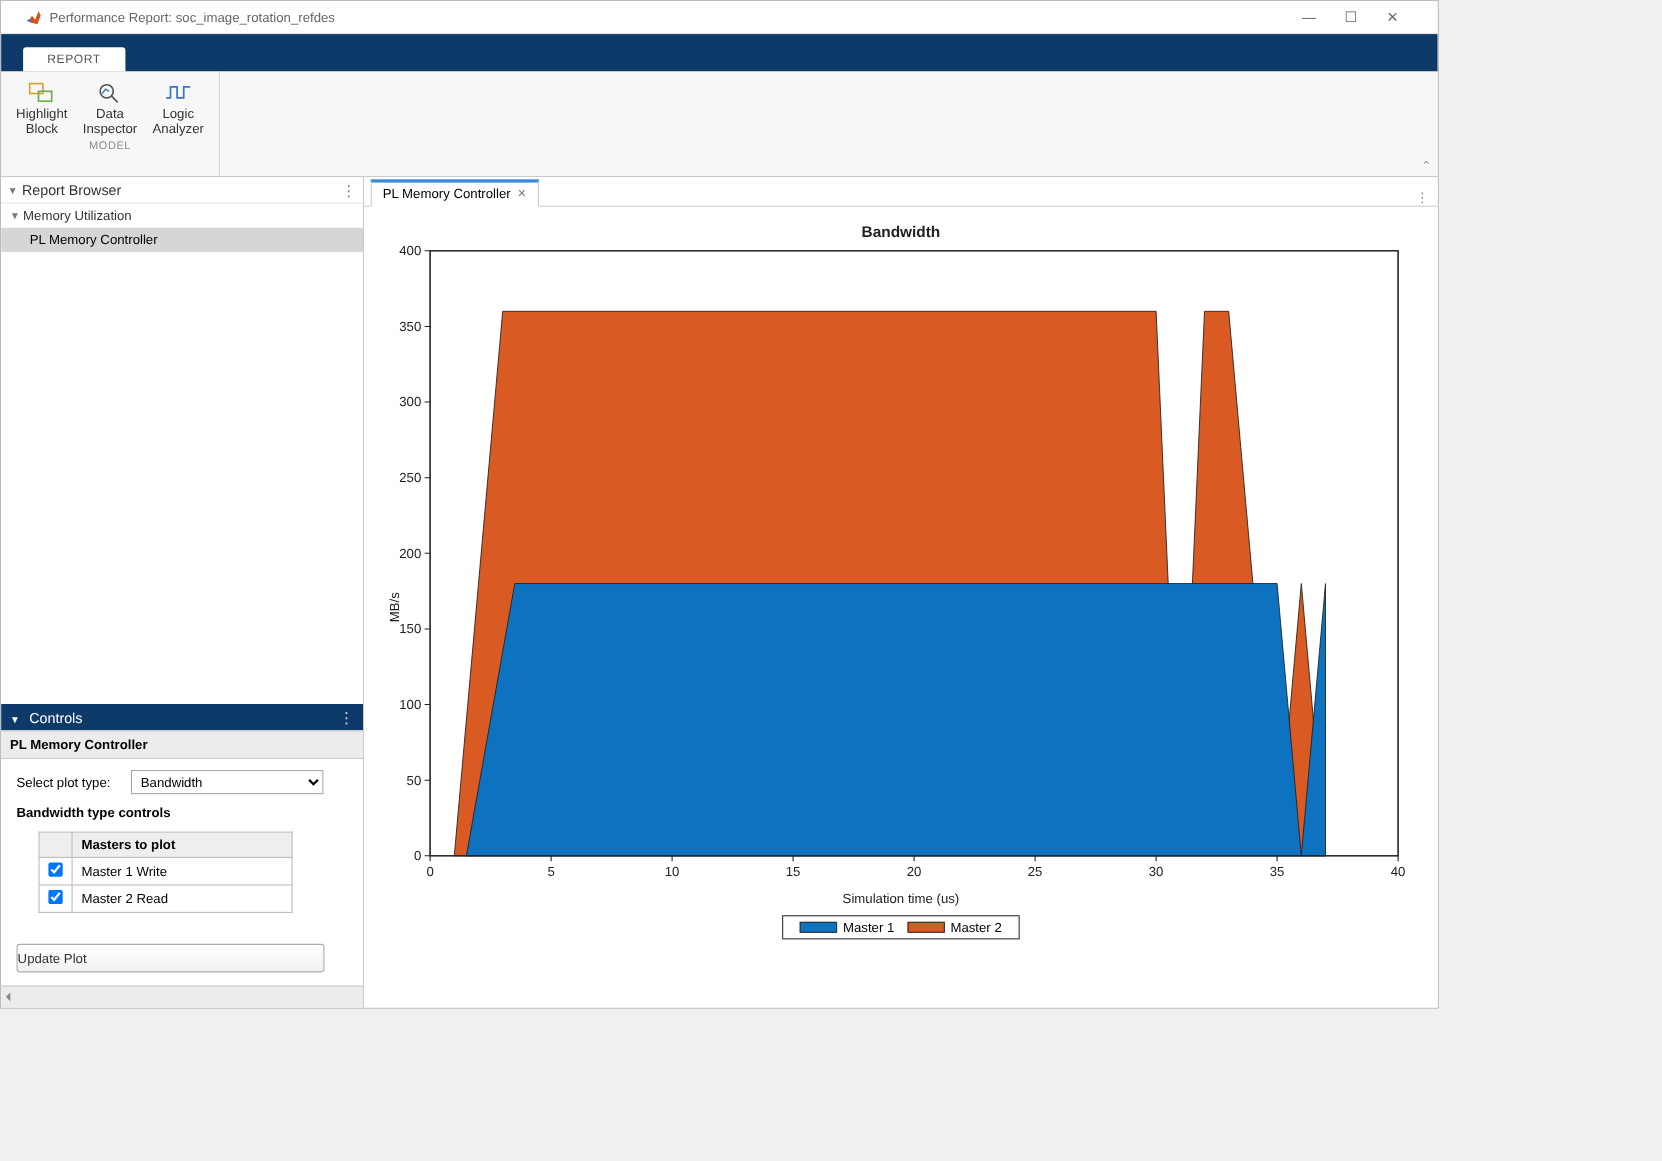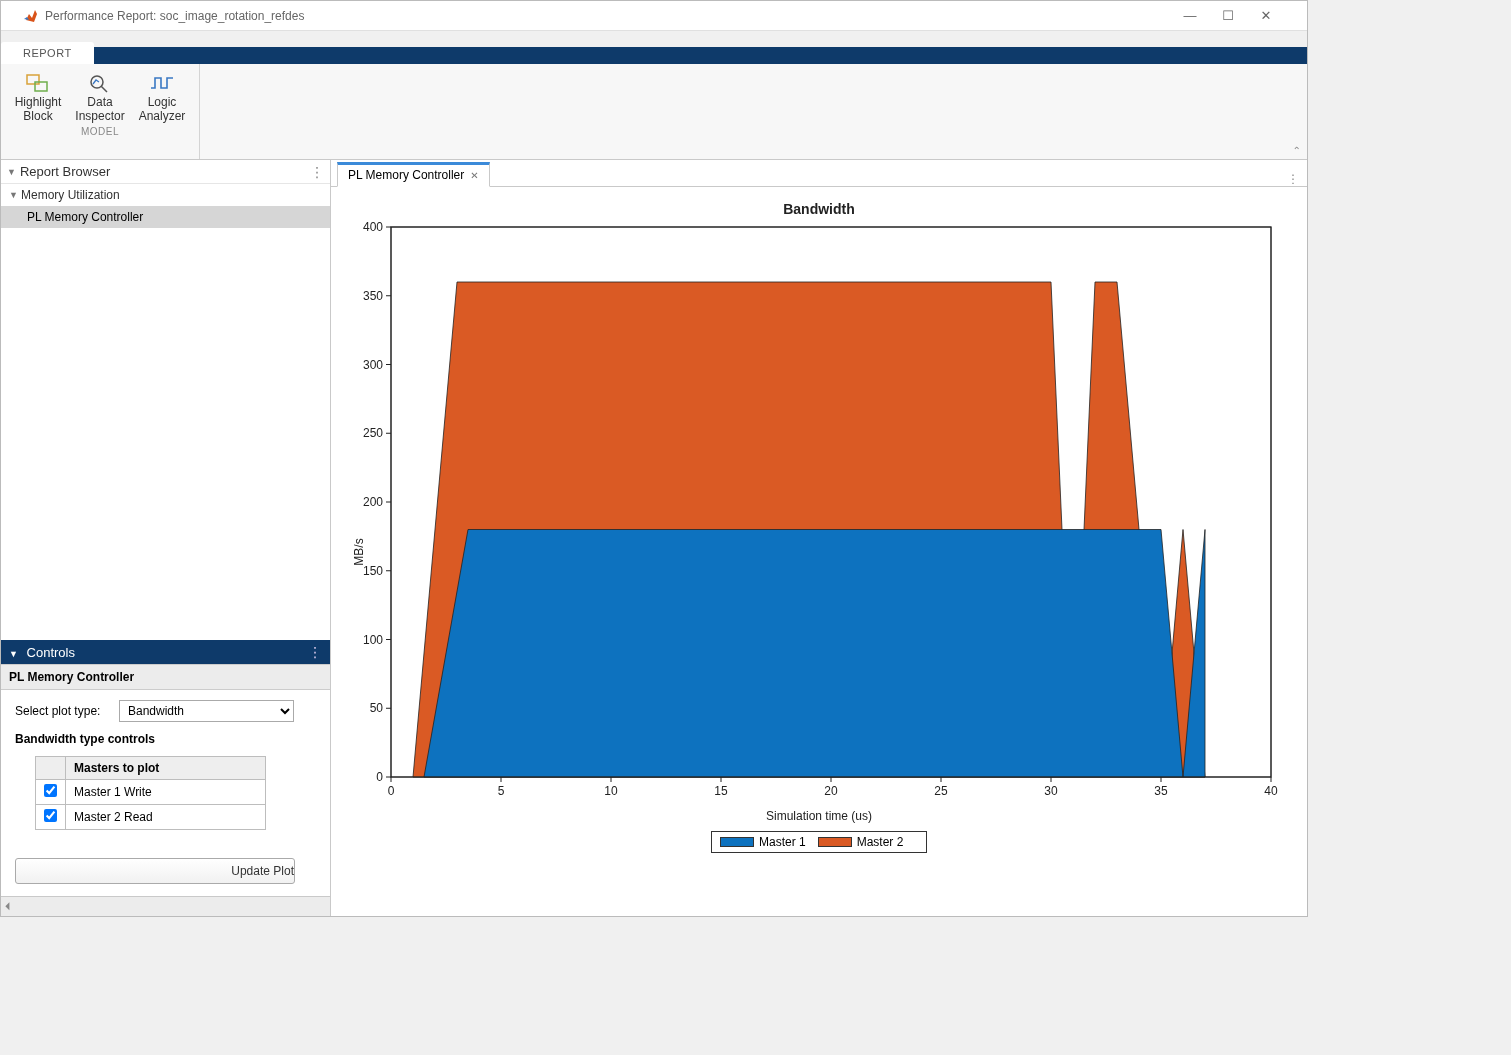--- a/index.html
+++ b/index.html
@@ -25,25 +25,24 @@
     }
     .titlebar .logo { width: 16px; height: 16px; margin-right: 6px; }
     .titlebar .title { color: #666; font-size: 12px; flex: 1; }
     .titlebar .win-controls { display: flex; gap: 0; }
     .titlebar .win-btn {
       width: 38px; height: 30px; display:flex; align-items:center; justify-content:center;
       color: #666; font-size: 13px;
     }
     
     .ribbon-strip {
-      height: 17px;
+      height: 34px;
       background: #0e3a6a;
       display:flex; align-items: flex-end;
-      padding-left: 0;
-      margin-top: 16px;
+      padding-left: 20px;
     }
     .ribbon-tab {
       background:#fff; color:#555; font-size:11px;
       padding: 5px 22px; border-radius: 3px 3px 0 0;
       letter-spacing: 0.5px;
     }
     
     .toolstrip {
       height: 96px;
       background: #f7f7f7;
@@ -110,21 +109,21 @@
     }
     table.masters th, table.masters td {
       border:1px solid #bdbdbd; padding: 4px 8px; font-size:12px; text-align:left;
     }
     table.masters th { background:#eee; font-weight:bold; }
     table.masters td.chk { width: 22px; text-align:center; background:#fff; }
     .btn {
       display:block; width: 280px; height: 26px;
       border:1px solid #aaa; border-radius: 3px;
       background: linear-gradient(#fff,#f1f1f1);
-      font-size:12px; text-align:right; color:#333;
+      font-size:12px; text-align:left; color:#333;
       margin-top: 28px;
     }
     .leftfooter {
       height: 20px; background:#ececec; border-top:1px solid #c9c9c9;
       display:flex; align-items:center; padding: 0 4px; color:#888; font-size: 11px;
     }
     
     .chartcol { flex:1; display:flex; flex-direction:column; background:#fff; min-height:0; }
     .doctabs {
       height: 27px; background:#fff; border-bottom: 1px solid #c9c9c9;
@@ -143,21 +142,21 @@
     .chart-title { text-align:center; font-size: 14px; font-weight:bold; color:#222; margin-top: 14px; }
     svg.chartsvg { display:block; }
     .ylabel {
       position:absolute; left: 14px; top: 50%; transform: translateY(-50%) rotate(-90deg);
       transform-origin: center; font-size: 12px; color:#222;
     }
     .xlabel { text-align:center; font-size:12px; color:#222; margin-top: 2px; }
     .legend {
       margin: 8px auto 0 auto; width: 216px;
       border:1px solid #333; padding: 3px 8px;
-      display:flex; gap: 12px; font-size:12px;
+      display:flex; gap: 12px; justify-content:center; font-size:12px;
     }
     .legend .item { display:flex; align-items:center; gap:5px; }
     .legend .swatch { width: 34px; height: 10px; border:1px solid #333; }
   </style>
 </head>
 <body>
 
 <div class="titlebar">
   <svg class="logo" viewBox="0 0 16 16">
     <path d="M3 12 L6 6 L9 10 L12 2 L14 6 L11 14 Z" fill="#d95319"></path>

